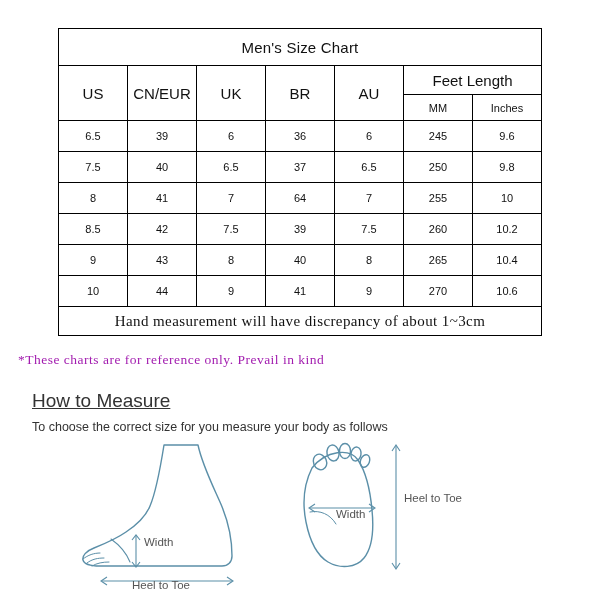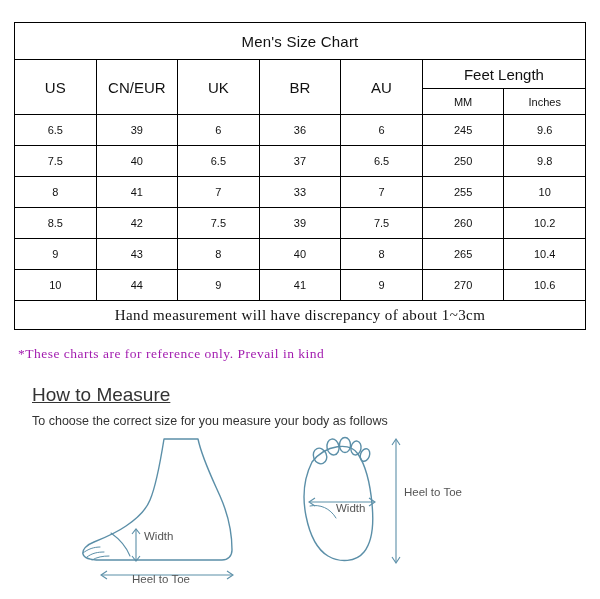--- a/index.html
+++ b/index.html
@@ -17,24 +17,24 @@
   .page {
     position: relative;
     width: 600px;
     height: 599px;
     box-sizing: border-box;
     padding: 22px 14px 0 14px;
   }
 
   
   table.size-chart {
-    width: 572px;
+    width: 484px;
     border-collapse: collapse;
     table-layout: fixed;
-    margin: 0 auto;
+    margin: 6px auto;
   }
   table.size-chart td, table.size-chart th {
     border: 1px solid #000000;
     text-align: center;
     vertical-align: middle;
     font-weight: normal;
   }
   .title-cell {
     font-size: 15px;
     font-weight: bold;
@@ -147,21 +147,21 @@
         <td class="data-cell">6.5</td>
         <td class="data-cell">37</td>
         <td class="data-cell">6.5</td>
         <td class="data-cell">250</td>
         <td class="data-cell">9.8</td>
       </tr>
       <tr>
         <td class="data-cell">8</td>
         <td class="data-cell">41</td>
         <td class="data-cell">7</td>
-        <td class="data-cell">33</td>
+        <td class="data-cell">64</td>
         <td class="data-cell">7</td>
         <td class="data-cell">255</td>
         <td class="data-cell">10</td>
       </tr>
       <tr>
         <td class="data-cell">8.5</td>
         <td class="data-cell">42</td>
         <td class="data-cell">7.5</td>
         <td class="data-cell">39</td>
         <td class="data-cell">7.5</td>

